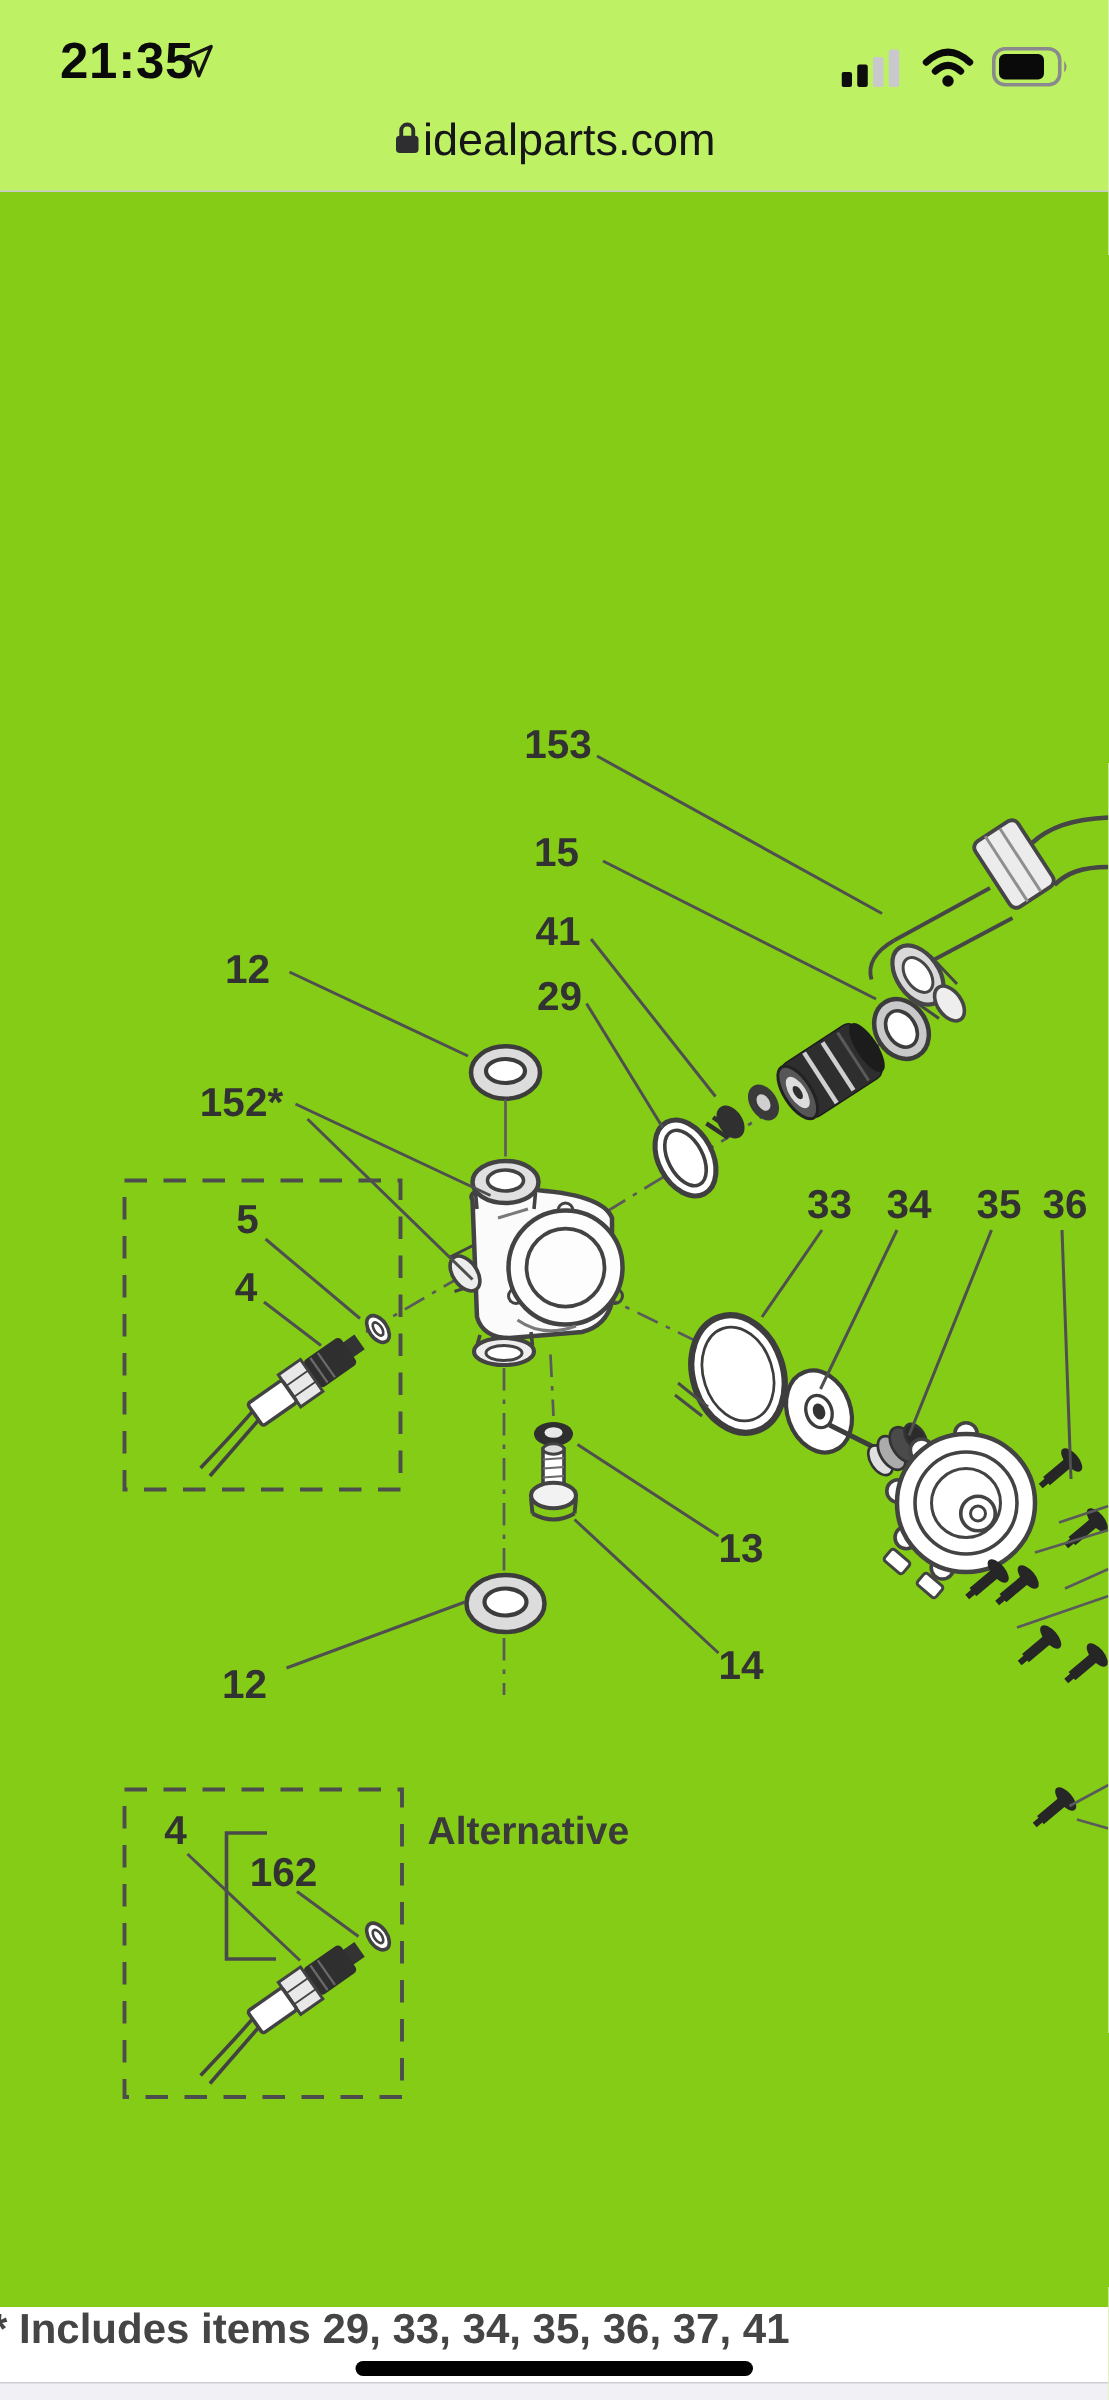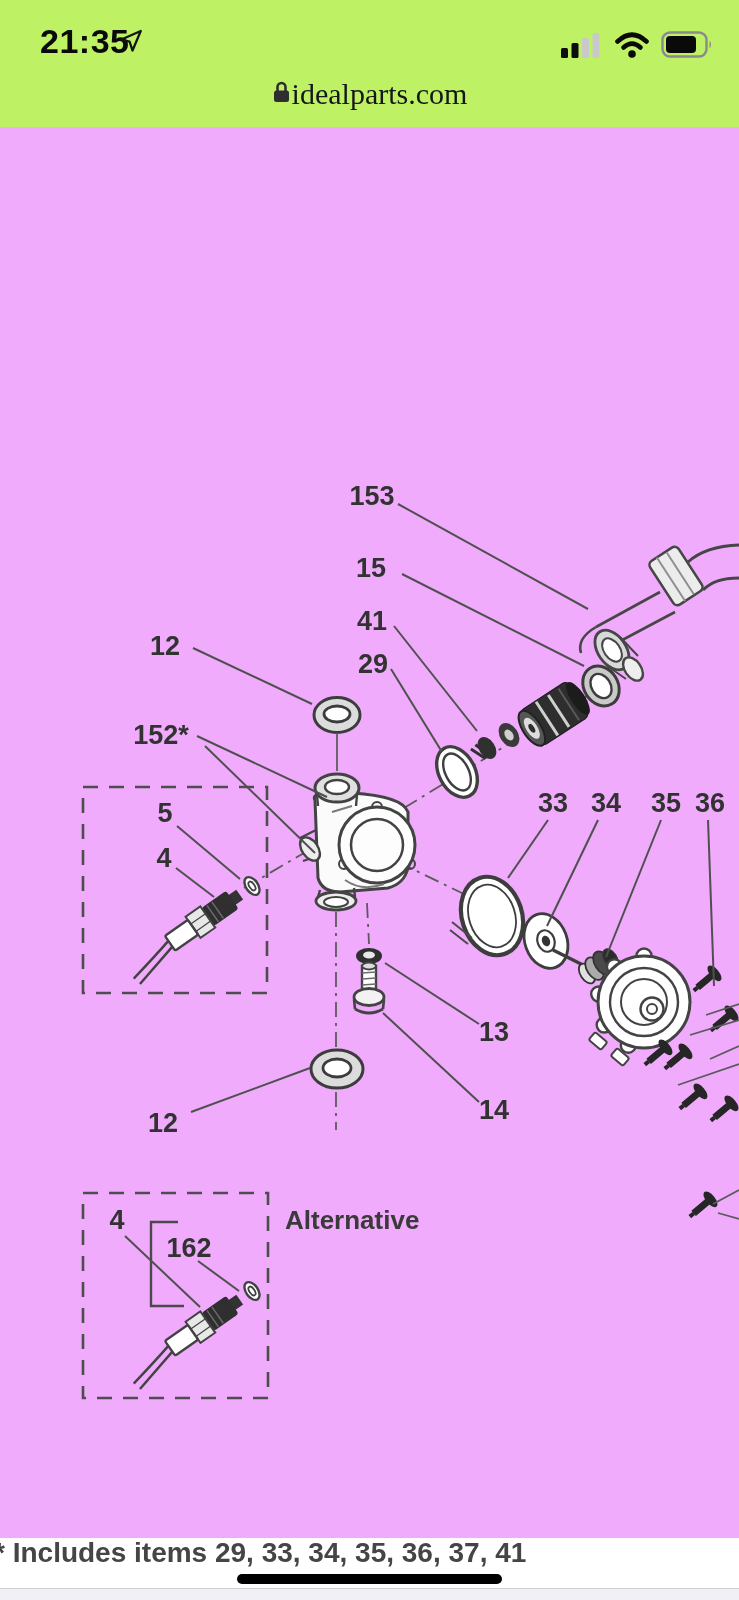--- a/index.html
+++ b/index.html
@@ -7,25 +7,25 @@
        font-family:"Liberation Sans",sans-serif;-webkit-font-smoothing:antialiased;}
 
   
   .header{position:absolute;top:0;left:0;width:739px;height:127px;
           background:#bef264;border-bottom:1.5px solid #c9c8cc;z-index:5;}
   .statusbar{position:absolute;top:0;left:0;right:0;height:64px;}
   .time{position:absolute;left:40px;top:22px;font-size:34px;font-weight:600;color:#0a0a0a;letter-spacing:.5px;}
   .loc-arrow{position:absolute;left:118px;top:28px;}
   .right-icons{position:absolute;right:26px;top:30px;display:flex;align-items:center;gap:11px;}
   .urlrow{position:absolute;top:64px;left:0;right:0;height:60px;
-          display:flex;align-items:center;justify-content:center;gap:1px;font-family:Liberation Serif, serif;}
+          display:flex;align-items:center;justify-content:center;gap:1px;}
   .url-text{font-size:30px;color:#161618;font-weight:400;}
 
   
-  .content{position:absolute;top:128px;left:0;width:739px;height:1410px;background:#f0abfc;}
+  .content{position:absolute;top:128px;left:0;width:739px;height:1410px;background:#84cc16;}
   svg.diagram{position:absolute;top:0;left:0;}
 
   .plabel{font:700 27px "Liberation Sans",sans-serif;fill:#323232;}
   .alabel{font:700 26px "Liberation Sans",sans-serif;fill:#3a3a3a;}
 
   
   .footnote{position:absolute;top:1537px;left:-6px;width:760px;
             font-size:28px;font-weight:600;color:#454545;white-space:nowrap;z-index:4;}
   .home-indicator{position:absolute;top:1574px;left:237px;width:265px;height:10px;
                   border-radius:6px;background:#000;z-index:6;}

